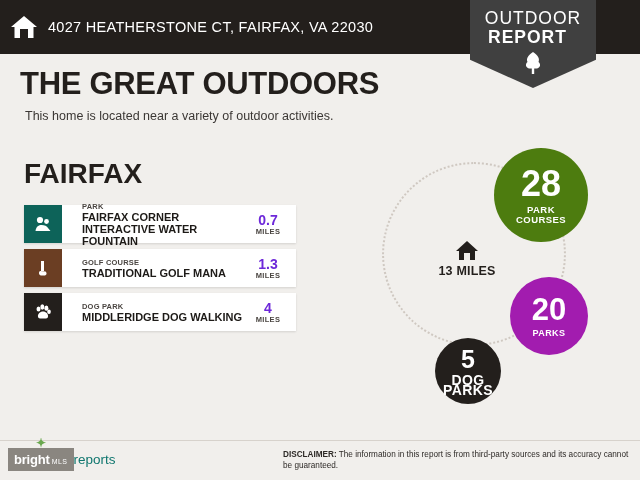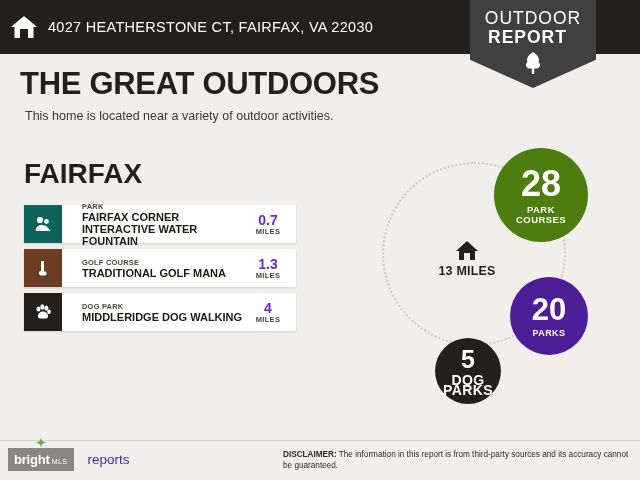--- a/index.html
+++ b/index.html
@@ -203,21 +203,21 @@
   .c-golf {
     left: 134px; top: 8px;
     width: 94px; height: 94px;
     background: #4d7c0f;
   }
   .c-golf .num { font-size: 36px; }
   .c-golf .lbl { font-size: 9.5px; }
   .c-parks {
     left: 150px; top: 137px;
     width: 78px; height: 78px;
-    background: #4c1d95;
+    background: #a21caf;
   }
   .c-parks .num { font-size: 31px; }
   .c-parks .lbl { font-size: 9px; }
   .c-dog {
     left: 75px; top: 198px;
     width: 66px; height: 66px;
     background: #231f1c;
   }
   .c-dog .num { font-size: 25px; }
   .c-dog .lbl { font-size: 14px; }
@@ -265,22 +265,22 @@
     align-items: baseline;
   }
   .brand-logo .mls {
     font-size: 7px;
     font-weight: 400;
     margin-left: 2px;
     letter-spacing: 0.5px;
   }
   .brand-reports {
     font-size: 13.5px;
-    color: #4c1d95;
-    margin-left: 14px;
+    color: #0f766e;
+    margin-left: 0;
   }
   .brand-mark {
     position: absolute;
     left: 28px;
     top: -12px;
     color: #6aa84f;
     font-size: 12px;
   }
   .disclaimer {
     position: absolute;

